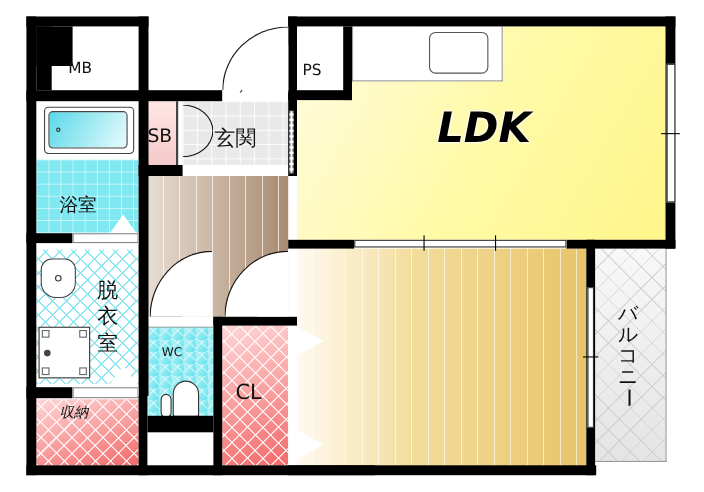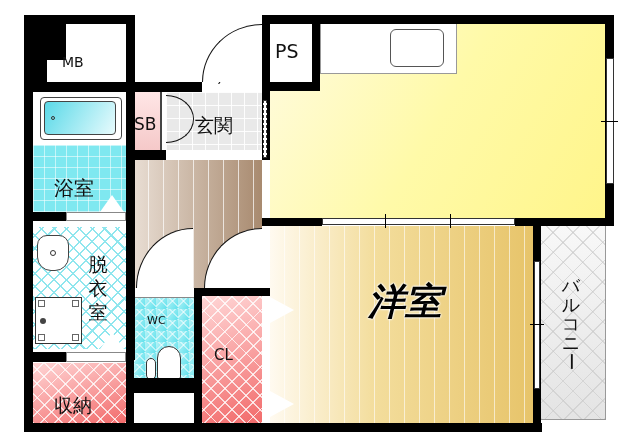--- a/index.html
+++ b/index.html
@@ -170,37 +170,37 @@
 <div class="window" style="left:263px;top:100px;width:4px;height:58px;border-style:dashed;"></div>
 
 <div class="door-arc" style="left:202px;top:24px;width:120px;height:120px;border-radius:100% 0 0 0;clip-path:inset(0 60px 60px 0);border-right:none;border-bottom:none;"></div>
 <div class="abs" style="left:202px;top:24px;width:60px;height:58px;border-top-left-radius:60px 58px;border-top:1.5px solid #111;border-left:1.5px solid #111;background:#fff;"></div>
 <div class="abs" style="left:166px;top:95px;width:28px;height:24px;border-top-right-radius:28px 24px;border-top:1.3px solid #111;border-right:1.3px solid #111;"></div>
 <div class="abs" style="left:166px;top:119px;width:28px;height:24px;border-bottom-right-radius:28px 24px;border-bottom:1.3px solid #111;border-right:1.3px solid #111;"></div>
 <div class="abs" style="left:136px;top:228px;width:57px;height:60px;border-top-left-radius:57px 60px;border-top:1.5px solid #111;border-left:1.5px solid #111;background:#fff;"></div>
 <div class="abs" style="left:204px;top:228px;width:58px;height:60px;border-top-left-radius:58px 60px;border-top:1.5px solid #111;border-left:1.5px solid #111;background:#fff;"></div>
 
 <div class="lbl" style="left:62px;top:40px;font-size:14px;margin-top:14px;">MB</div>
-<div class="lbl" style="left:275px;top:40px;font-size:19px;">PS</div>
+<div class="lbl" style="left:275px;top:56px;font-size:14px;">PS</div>
 <div class="lbl" style="left:134px;top:114px;font-size:17px;background:rgba(255,255,255,0.0);">SB</div>
 <div class="lbl" style="left:195px;top:113px;font-size:19px;">玄関</div>
-<div class="lbl" style="left:54px;top:175px;font-size:20px;">浴室</div>
+<div class="lbl" style="left:54px;top:175px;font-size:17px;">浴室</div>
 <div class="lbl" style="left:85px;top:252px;font-size:19px;line-height:24px;text-align:center;width:26px;">
   <div>脱</div>
   <div>衣</div>
   <div>室</div>
 </div>
-<div class="lbl" style="left:54px;top:393px;font-size:19px;">収納</div>
+<div class="lbl" style="left:54px;top:366px;font-size:13px;font-style:italic;">収納</div>
 <div class="lbl" style="left:147px;top:314px;font-size:11px;">WC</div>
-<div class="lbl" style="left:214px;top:346px;font-size:15px;">CL</div>
+<div class="lbl" style="left:214px;top:346px;font-size:19px;">CL</div>
 
 <div class="lbl big" style="left:380px;top:97px;width:120px;font-size:38px;">
+  <div>LDK</div>
 </div>
 <div class="lbl big" style="left:350px;top:283px;width:110px;font-size:37px;">
-  <div>洋室</div>
 </div>
 <div class="lbl" style="left:560px;top:276px;font-size:18px;line-height:19px;text-align:center;width:22px;">
   <div>バ</div>
   <div>ル</div>
   <div>コ</div>
   <div>ニ</div>
   <div style="transform:rotate(90deg);">ー</div>
 </div>
 
 </body></html>

